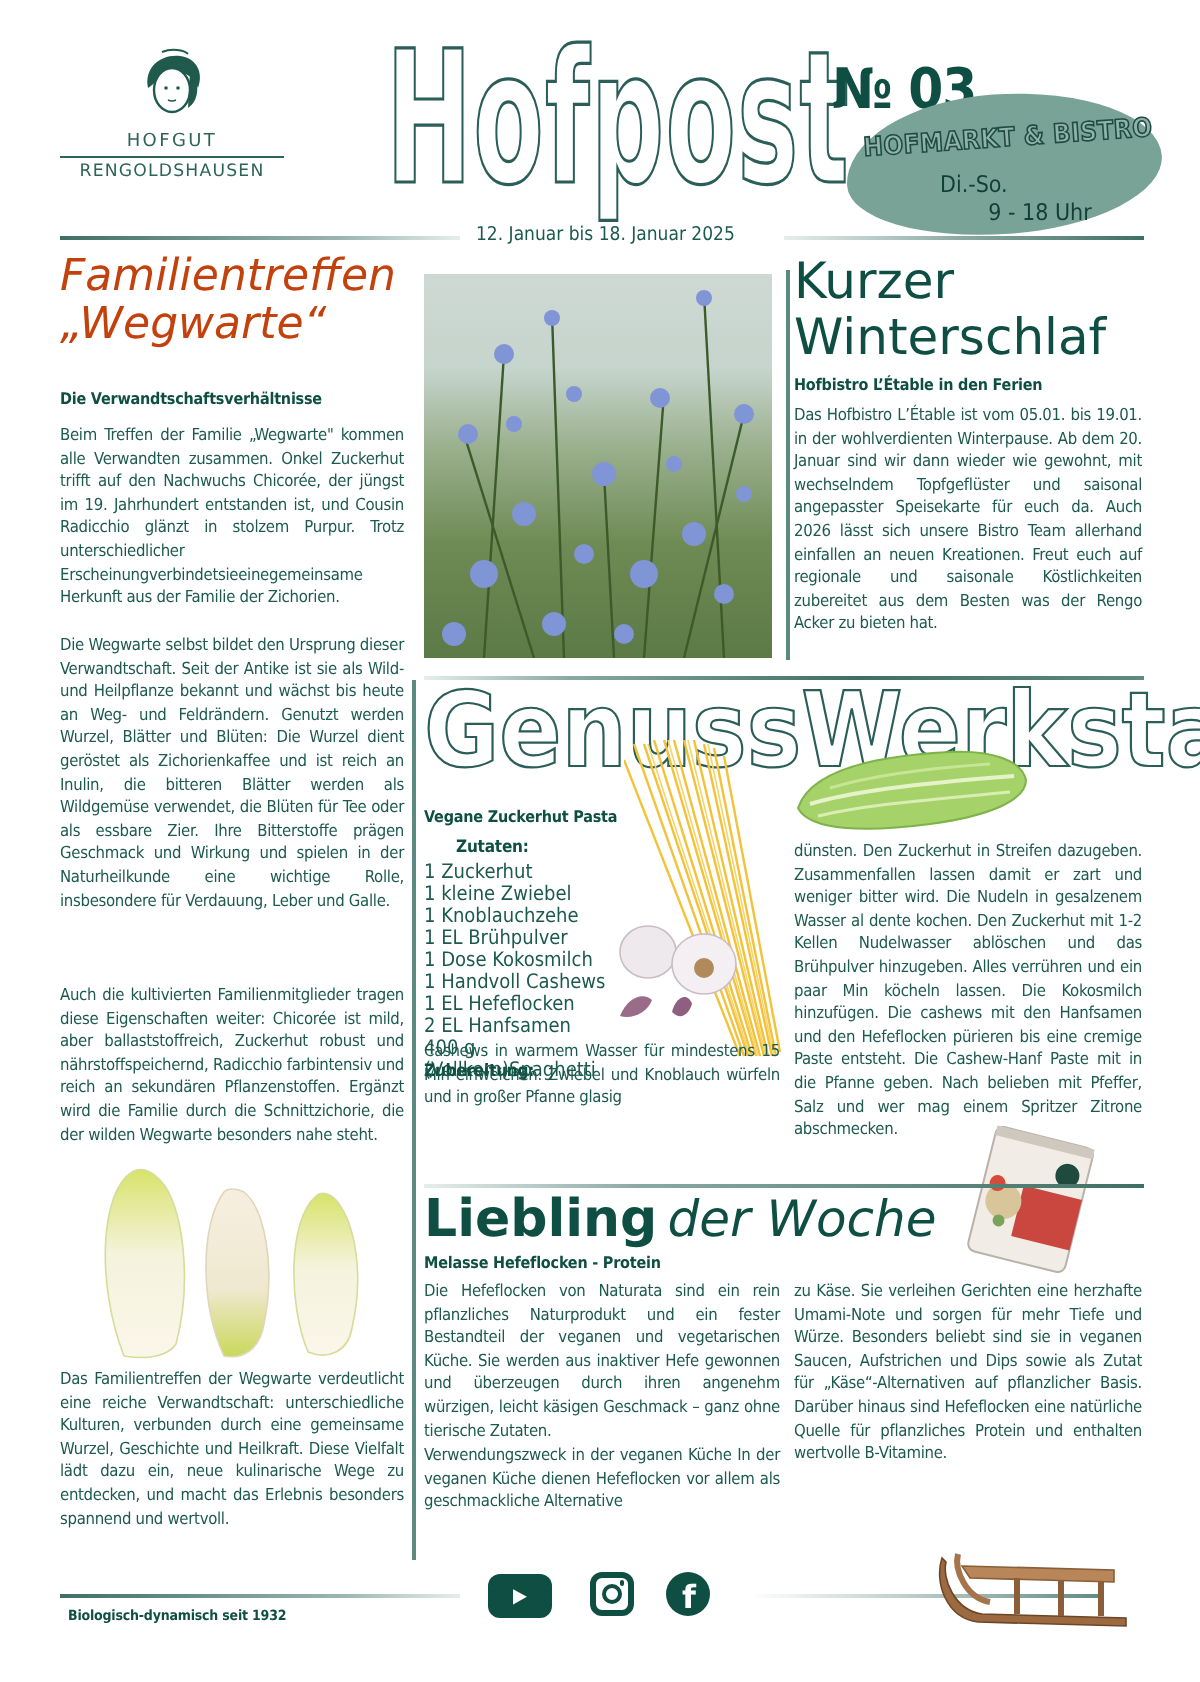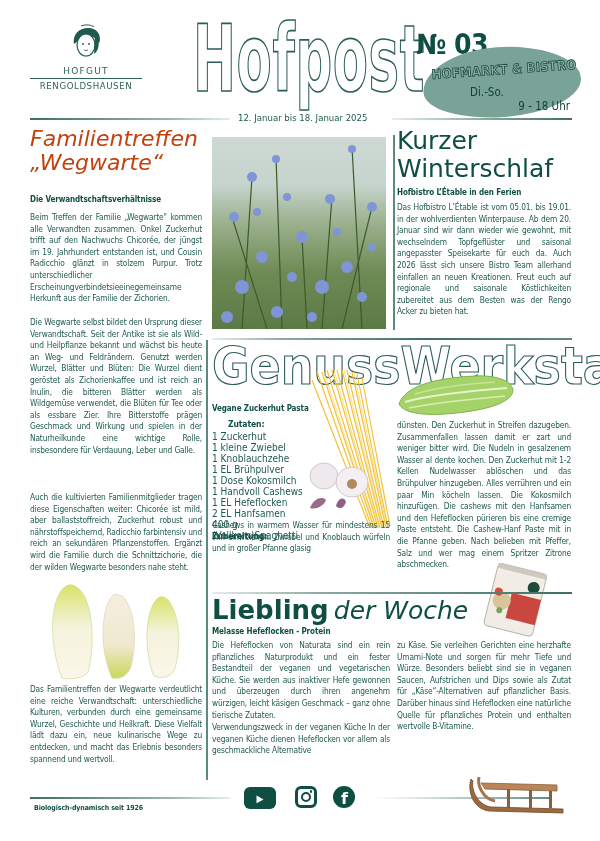--- a/index.html
+++ b/index.html
@@ -39,21 +39,21 @@
   <div class="logo-text" style="position:absolute;top:59px;left:-2px;width:116px;font-size:8.6px;letter-spacing:0.6px">RENGOLDSHAUSEN</div>
 </div>
 
 <div class="abs outline-title" style="left:193px;top:12px;font-size:92px;line-height:96px;-webkit-text-stroke:1.6px #2b5e58;">Hofpost</div>
 
 <div class="abs" style="left:416px;top:28px;font-size:28px;font-weight:bold;color:#0f4f43;font-family:'DejaVu Sans Condensed','DejaVu Sans',sans-serif;letter-spacing:-0.5px">№ 03</div>
 
 <div class="blob" style="left:423px;top:47px;width:158px;height:70px;"></div>
 <div class="abs" style="left:426px;top:62px;width:156px;text-align:center;font-size:13px;font-weight:bold;color:#8fb3a8;-webkit-text-stroke:0.8px #1f4b42;transform:rotate(-4deg);letter-spacing:0.2px;font-family:'DejaVu Sans Condensed',sans-serif">HOFMARKT &amp; BISTRO</div>
 <div class="abs" style="left:470px;top:85px;width:100px;text-align:left;font-size:11.5px;color:#0f3f36">Di.-So.</div>
-<div class="abs" style="left:470px;top:99px;width:100px;text-align:right;font-size:11.5px;color:#0f3f36">9 - 18 Uhr</div>
+<div class="abs" style="left:470px;top:99px;width:100px;text-align:center;font-size:11.5px;color:#0f3f36">9 - 18 Uhr</div>
 
 <div class="rule" style="left:30px;top:118px;width:200px"></div>
 <div class="abs" style="left:238px;top:112px;font-size:9.5px;color:#1d5a4e">12. Januar bis 18. Januar 2025</div>
 <div class="rule" style="left:392px;top:118px;width:180px;background:linear-gradient(90deg,#e6eeec,#8aa9a1 50%,#3f6f64)"></div>
 
 <div class="abs h-italic" style="left:30px;top:126px;font-size:22px;line-height:26px">Familientreffen</div>
 <div class="abs h-italic" style="left:30px;top:150px;font-size:22px;line-height:26px">„Wegwarte“</div>
 <div class="abs sub" style="left:30px;top:195px">Die Verwandtschaftsverhältnisse</div>
 
 <div class="abs body-text" style="left:30px;top:212px;width:172px">Beim Treffen der Familie „Wegwarte" kommen alle Verwandten zusammen. Onkel Zuckerhut trifft auf den Nachwuchs Chicorée, der jüngst im 19. Jahrhundert entstanden ist, und Cousin Radicchio glänzt in stolzem Purpur. Trotz unterschiedlicher Erscheinungverbindetsieeinegemeinsame Herkunft aus der Familie der Zichorien.</div>
@@ -206,21 +206,21 @@
 <div class="abs" style="left:212px;top:594px;white-space:nowrap;color:#0f4f43;font-family:'DejaVu Sans',sans-serif">
   <span style="font-size:26px;font-weight:bold;line-height:32px">Liebling</span>
   <span style="font-size:25px;font-style:italic;line-height:32px">der Woche</span>
 </div>
 <div class="abs sub" style="left:212px;top:627px">Melasse Hefeflocken - Protein</div>
 <div class="abs body-text" style="left:212px;top:640px;width:178px">Die Hefeflocken von Naturata sind ein rein pflanzliches Naturprodukt und ein fester Bestandteil der veganen und vegetarischen Küche. Sie werden aus inaktiver Hefe gewonnen und überzeugen durch ihren angenehm würzigen, leicht käsigen Geschmack – ganz ohne tierische Zutaten.</div>
 <div class="abs body-text" style="left:212px;top:722px;width:178px">Verwendungszweck in der veganen Küche In der veganen Küche dienen Hefeflocken vor allem als geschmackliche Alternative</div>
 <div class="abs body-text" style="left:397px;top:640px;width:174px">zu Käse. Sie verleihen Gerichten eine herzhafte Umami-Note und sorgen für mehr Tiefe und Würze. Besonders beliebt sind sie in veganen Saucen, Aufstrichen und Dips sowie als Zutat für „Käse“-Alternativen auf pflanzlicher Basis. Darüber hinaus sind Hefeflocken eine natürliche Quelle für pflanzliches Protein und enthalten wertvolle B-Vitamine.</div>
 
 <div class="rule" style="left:30px;top:797px;width:200px"></div>
-<div class="abs sub" style="left:34px;top:804px;font-size:7px">Biologisch-dynamisch seit 1926</div>
+<div class="abs sub" style="left:34px;top:804px;font-size:7px">Biologisch-dynamisch seit 1932</div>
 
 <div class="social" style="left:244px;top:787px;width:32px;height:22px;border-radius:6px;">
   <span style="font-size:10px">▶</span>
 </div>
 <div class="abs" style="left:295px;top:786px;width:22px;height:22px;border:3px solid #0f4f43;border-radius:6px;display:flex;align-items:center;justify-content:center">
   <div style="width:10px;height:10px;border:2.5px solid #0f4f43;border-radius:50%"></div>
   <div style="position:absolute;right:2px;top:1px;width:2.5px;height:2.5px;background:#0f4f43;border-radius:50%"></div>
 </div>
 <div class="social" style="left:333px;top:786px;width:22px;height:22px;border-radius:50%;">
   <span style="font-size:16px;font-weight:bold;margin-top:3px;margin-left:1px;font-family:'DejaVu Sans',sans-serif">f</span>

